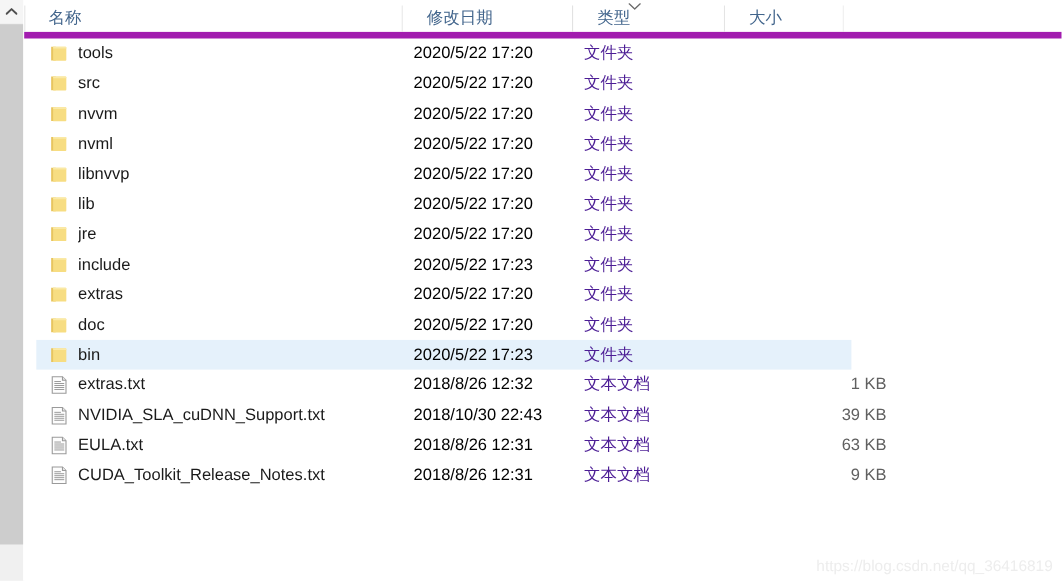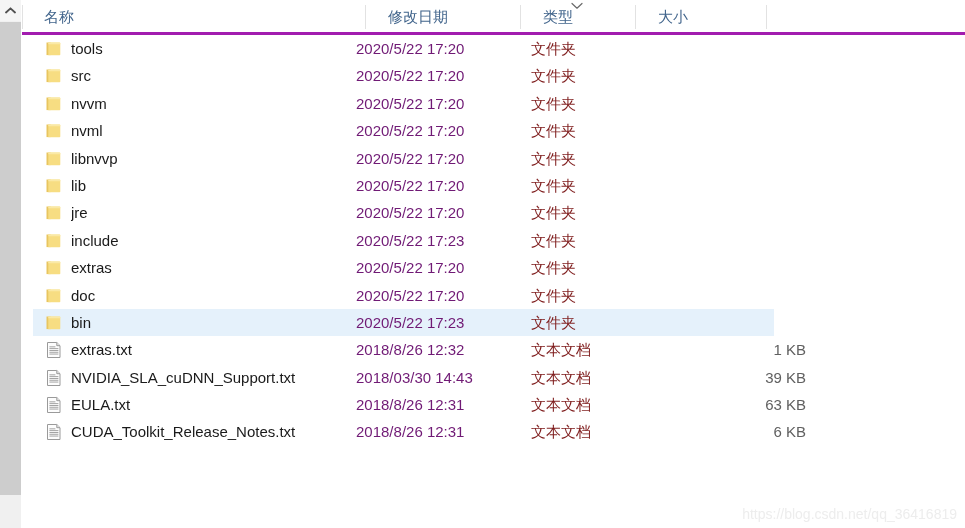--- a/index.html
+++ b/index.html
@@ -61,21 +61,21 @@
     top: 0;
     right: 0;
     bottom: 0;
     background: #ffffff;
   }
 
   
   .header {
     position: relative;
     height: 35px;
-    border-bottom: 3px solid #a21caf;
+    border-bottom: 6px solid #a21caf;
     box-sizing: border-box;
   }
   .col-head {
     position: absolute;
     top: 0;
     height: 34px;
     line-height: 34px;
     font-size: 15px;
     color: #42658c;
     white-space: nowrap;
@@ -91,21 +91,21 @@
     background: #e2e2e2;
   }
   .col-head .lbl { position: absolute; top: 0; }
 
   .ch-name { left: 0;   width: 343px; }
   .ch-name .lbl { left: 22px; }
   .ch-date { left: 343px; width: 155px; }
   .ch-date .lbl { left: 23px; }
   .ch-type { left: 498px; width: 143px; }
   .ch-type .lbl { left: 23px; }
-  .ch-size { left: 613px; width: 103px; padding-left: 38px; }
+  .ch-size { left: 636px; width: 103px; padding-left: 38px; }
   .ch-size .lbl { left: 23px; }
   .ch-end  { left: 744px; width: 1px; }
 
   .sort-chevron {
     position: absolute;
     left: 546px;
     top: 1px;
     width: 18px;
     height: 10px;
   }
@@ -133,22 +133,22 @@
     top: 0;
     height: 27.4px;
     line-height: 27.4px;
     font-size: 15px;
     white-space: nowrap;
     overflow: hidden;
   }
   .c-icon { left: 11px;  top: 4px; width: 20px; height: 20px; }
   .c-icon svg { display: block; }
   .c-name { left: 38px;  width: 290px; color: #1a1a1a; }
-  .c-date { left: 323px; width: 150px; color: #701a75; }
-  .c-type { left: 498px; width: 140px; color: #7f1d1d; }
+  .c-date { left: 343px; width: 150px; color: #000000; }
+  .c-type { left: 498px; width: 140px; color: #4c1d95; }
   .c-size { left: 632px; width: 141px; color: #606060; text-align: right; }
 
   
   .watermark {
     position: absolute;
     right: 8px;
     bottom: 6px;
     font-size: 14px;
     color: #ededed;
     white-space: nowrap;
@@ -370,21 +370,21 @@
               <g fill="#9a9a9a">
                 <rect x="5.4" y="6.4" width="6" height="0.9"></rect>
                 <rect x="5.4" y="8.2" width="9" height="0.9"></rect>
                 <rect x="5.4" y="10.0" width="9" height="0.9"></rect>
                 <rect x="5.4" y="11.8" width="9" height="0.9"></rect>
                 <rect x="5.4" y="13.6" width="9" height="0.9"></rect>
               </g>
             </svg>
           </span>
           <span class="cell c-name">NVIDIA_SLA_cuDNN_Support.txt</span>
-          <span class="cell c-date">2018/03/30 14:43</span>
+          <span class="cell c-date">2018/10/30 22:43</span>
           <span class="cell c-type">文本文档</span>
           <span class="cell c-size">39 KB</span>
         </div>
         <div class="row">
           <span class="cell c-icon">
             <svg width="20" height="20" viewBox="0 0 20 20">
               <path d="M3.5 2.5 h9.3 l3.2 3.2 v11.8 h-12.5 z" fill="#fdfdfd" stroke="#9a9a9a" stroke-width="1"></path>
               <path d="M12.8 2.5 v3.2 h3.2" fill="#e6e6e6" stroke="#9a9a9a" stroke-width="1"></path>
               <g fill="#9a9a9a">
                 <rect x="5.4" y="6.4" width="6" height="0.9"></rect>
@@ -410,20 +410,20 @@
                 <rect x="5.4" y="8.2" width="9" height="0.9"></rect>
                 <rect x="5.4" y="10.0" width="9" height="0.9"></rect>
                 <rect x="5.4" y="11.8" width="9" height="0.9"></rect>
                 <rect x="5.4" y="13.6" width="9" height="0.9"></rect>
               </g>
             </svg>
           </span>
           <span class="cell c-name">CUDA_Toolkit_Release_Notes.txt</span>
           <span class="cell c-date">2018/8/26 12:31</span>
           <span class="cell c-type">文本文档</span>
-          <span class="cell c-size">6 KB</span>
+          <span class="cell c-size">9 KB</span>
         </div>
       </div>
 
   </div>
 
   <div class="watermark">https://blog.csdn.net/qq_36416819</div>
 </div>
 
 </body></html>

